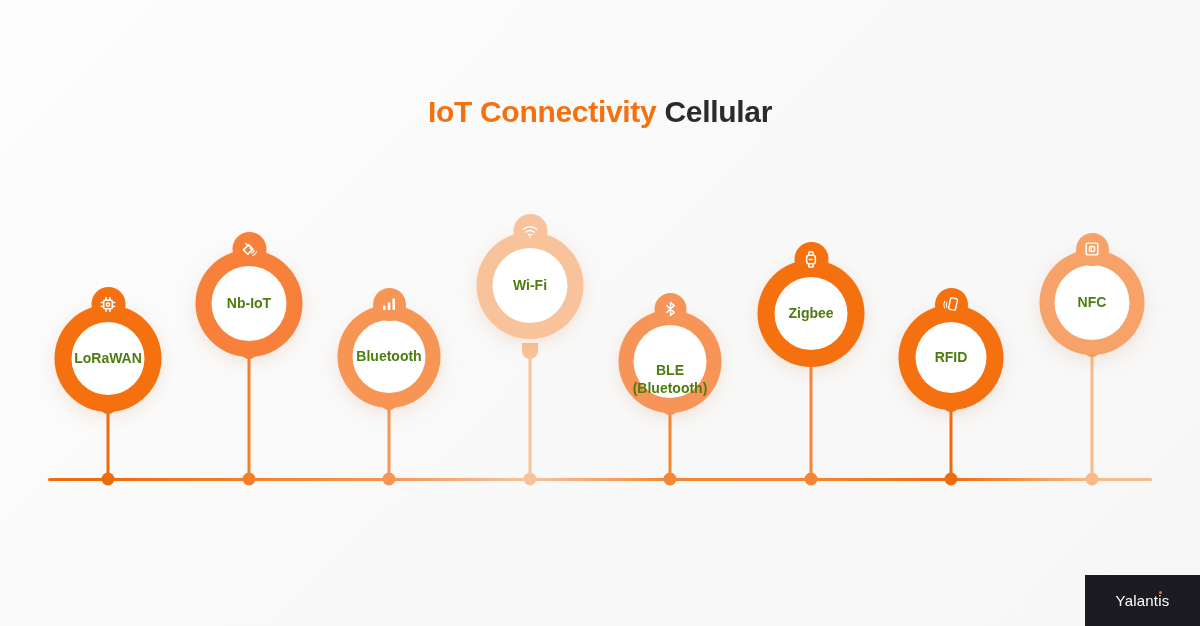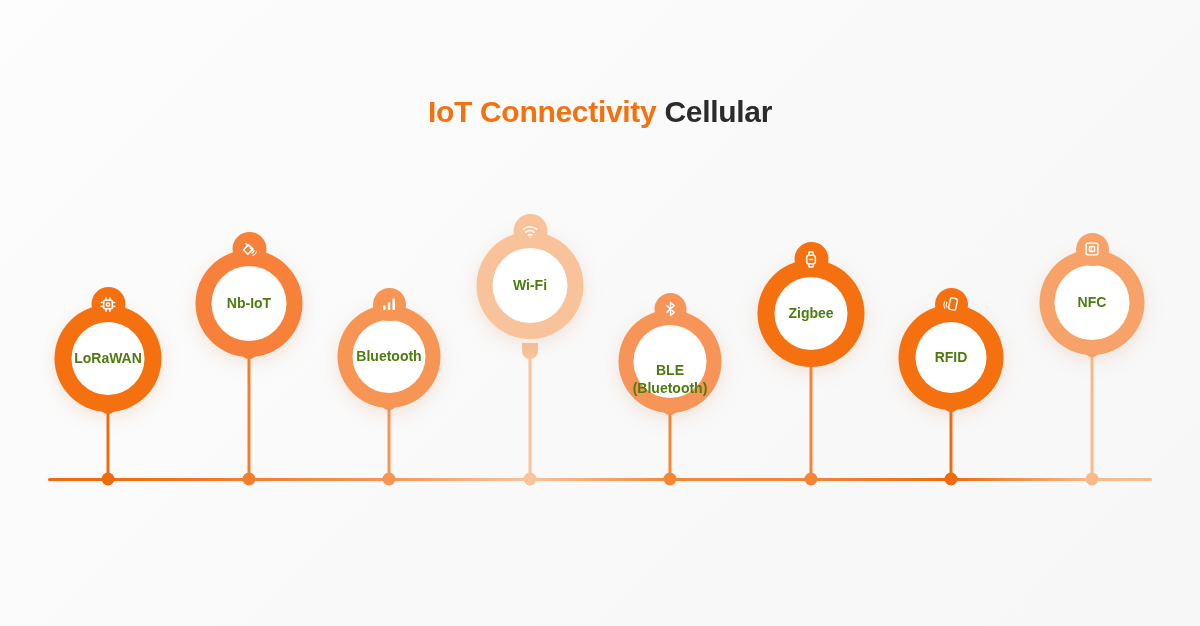--- a/index.html
+++ b/index.html
@@ -305,14 +305,20 @@
         <div class="badge" style="width: 33px; height: 33px; top: -17.16px; background: rgb(246, 162, 104);">
           <svg width="18" height="18" viewBox="0 0 24 24" fill="none" stroke="#ffffff" stroke-width="1.9" stroke-linecap="round" stroke-linejoin="round">
             <rect x="4.2" y="4.2" width="15.6" height="15.6" rx="2.4"></rect>
             <rect x="8.6" y="8.6" width="6.8" height="6.8" rx="1.4"></rect>
             <path d="M11.2 15.4V9.6" stroke-width="1.4"></path>
           </svg>
         </div>
       </div>
     </div>
 
+  <div class="logo-box">
+    <span class="logo-text">
+      <span>Yalantis</span>
+      <span class="logo-dot"></span>
+    </span>
+  </div>
 
 </div>
 
 </body></html>

